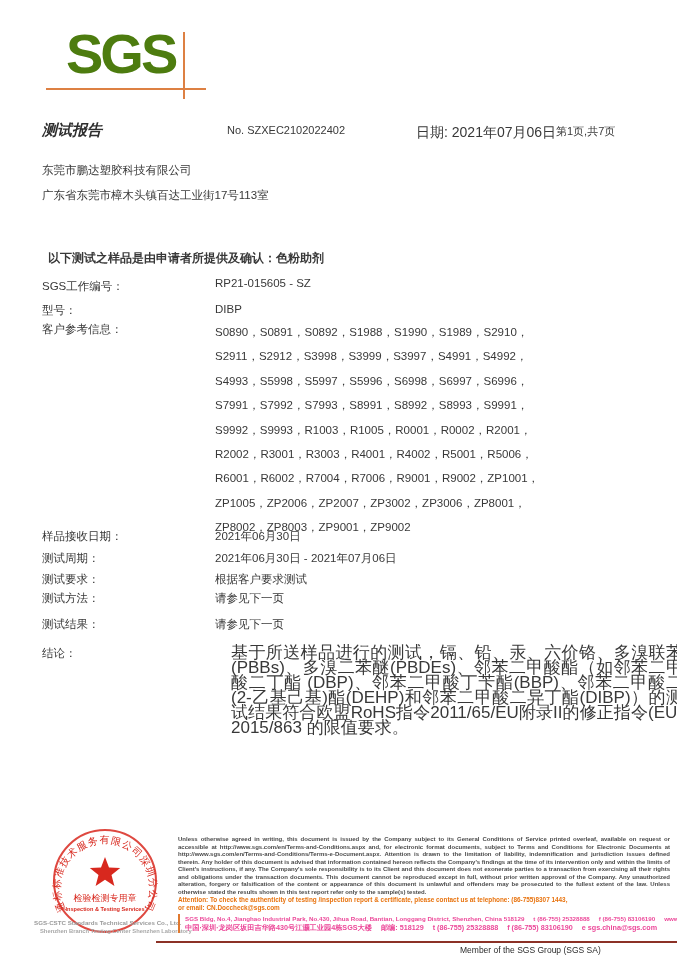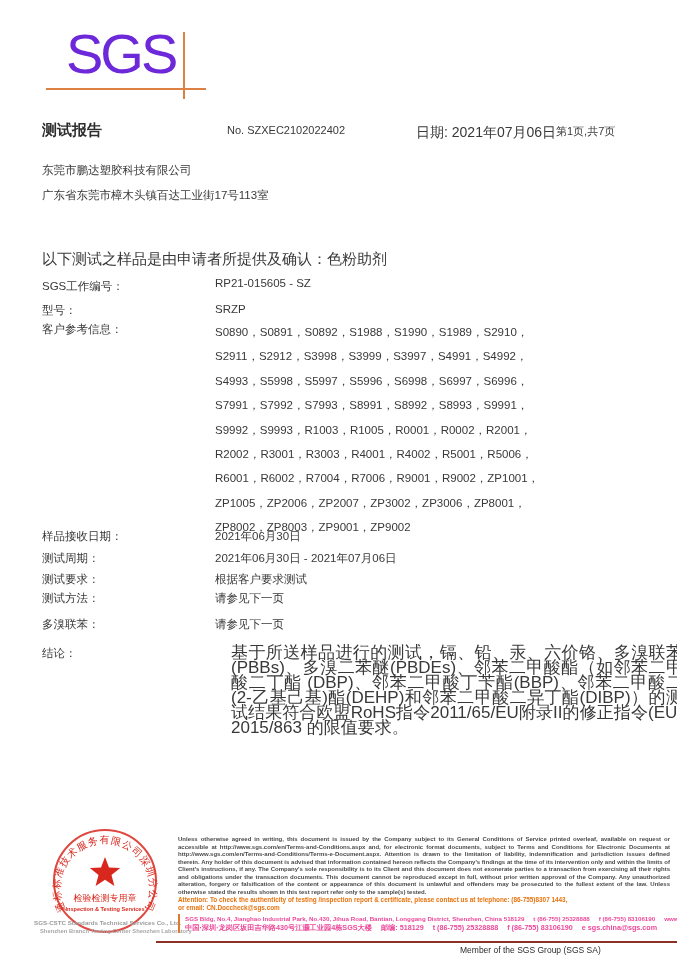--- a/index.html
+++ b/index.html
@@ -1,31 +1,31 @@
 <!DOCTYPE html>
 <html><head>
 <meta charset="utf-8">
 <style>
   html,body{margin:0;padding:0;background:#e8e8e8;}
   .page{position:relative;width:677px;height:959px;background:#ffffff;margin:0 auto;
         font-family:"Liberation Sans","DejaVu Sans",sans-serif;color:#383838;overflow:hidden;}
   .abs{position:absolute;}
   
-  .logo-text{left:66px;top:26px;font-size:56px;font-weight:normal;color:#6d28d9;
+  .logo-text{left:66px;top:26px;font-size:56px;font-weight:bold;color:#4d7c0f;
              letter-spacing:-3px;line-height:1;}
   .logo-hline{left:46px;top:88px;width:160px;height:2px;background:#dd8043;}
   .logo-vline{left:183px;top:32px;width:2px;height:67px;background:#dd8043;}
   
-  .doc-title{left:42px;top:121px;font-size:15px;font-weight:bold;color:#2d2d2d;}
+  .doc-title{left:42px;top:121px;font-size:15px;font-weight:bold;color:#2d2d2d;font-style:italic;}
   .report-no{left:227px;top:124px;font-size:11px;}
   .report-date{left:416px;top:124px;font-size:14px;}
   .report-page{left:556px;top:124px;font-size:11px;}
   .company{left:42px;top:163px;font-size:11.5px;}
   .addr-line{left:42px;top:188px;font-size:11.5px;}
-  .intro{left:42px;top:250px;font-size:15px;}
+  .intro{left:48px;top:250px;font-size:12px;font-weight:bold;}
   
   .lbl{position:absolute;left:42px;font-size:11.5px;white-space:nowrap;}
   .val{position:absolute;left:215px;font-size:11.5px;white-space:nowrap;}
   .refs-block{left:215px;top:320px;font-size:11.5px;line-height:24.4px;}
   .conclusion-val{position:absolute;left:231px;top:645px;width:452px;font-size:17px;
                   line-height:15px;white-space:normal;text-align:justify;}
   
   .footer-col{left:178px;top:836px;width:492px;}
   .fine{font-size:6px;line-height:7.5px;font-weight:bold;color:#4a4a4a;text-align:justify;}
   .attn{font-size:6.4px;line-height:7.8px;font-weight:bold;color:#e8730e;}
@@ -57,21 +57,21 @@
   <div class="abs addr-line">广东省东莞市樟木头镇百达工业街17号113室</div>
 
   <div class="abs intro">以下测试之样品是由申请者所提供及确认：色粉助剂</div>
 
   <div>
     <span class="lbl" style="top:279px">SGS工作编号：</span>
     <span class="val" style="top:277px">RP21-015605 - SZ</span>
   </div>
   <div>
     <span class="lbl" style="top:303px">型号：</span>
-    <span class="val" style="top:303px">SRZP</span>
+    <span class="val" style="top:303px">DIBP</span>
   </div>
 
   <div>
     <span class="lbl" style="top:322px">客户参考信息：</span>
     <div class="abs refs-block">
       <div>S0890，S0891，S0892，S1988，S1990，S1989，S2910，</div>
       <div>S2911，S2912，S3998，S3999，S3997，S4991，S4992，</div>
       <div>S4993，S5998，S5997，S5996，S6998，S6997，S6996，</div>
       <div>S7991，S7992，S7993，S8991，S8992，S8993，S9991，</div>
       <div>S9992，S9993，R1003，R1005，R0001，R0002，R2001，</div>
@@ -92,21 +92,21 @@
   </div>
   <div>
     <span class="lbl" style="top:572px">测试要求：</span>
     <span class="val" style="top:572px">根据客户要求测试</span>
   </div>
   <div>
     <span class="lbl" style="top:591px">测试方法：</span>
     <span class="val" style="top:591px">请参见下一页</span>
   </div>
   <div>
-    <span class="lbl" style="top:617px">多溴联苯：</span>
+    <span class="lbl" style="top:617px">测试结果：</span>
     <span class="val" style="top:617px">请参见下一页</span>
   </div>
   <div>
     <span class="lbl" style="top:646px">结论：</span>
     <div class="conclusion-val">基于所送样品进行的测试，镉、铅、汞、六价铬、多溴联苯(PBBs)、多溴二苯醚(PBDEs)、邻苯二甲酸酯（如邻苯二甲酸二丁酯 (DBP)、邻苯二甲酸丁苄酯(BBP)、邻苯二甲酸二(2-乙基己基)酯(DEHP)和邻苯二甲酸二异丁酯(DIBP)）的测试结果符合欧盟RoHS指令2011/65/EU附录II的修正指令(EU) 2015/863 的限值要求。</div>
   </div>
 
   <div class="abs stamp-wrap">
     <svg width="140" height="122" viewBox="0 0 140 122">
       <defs>

